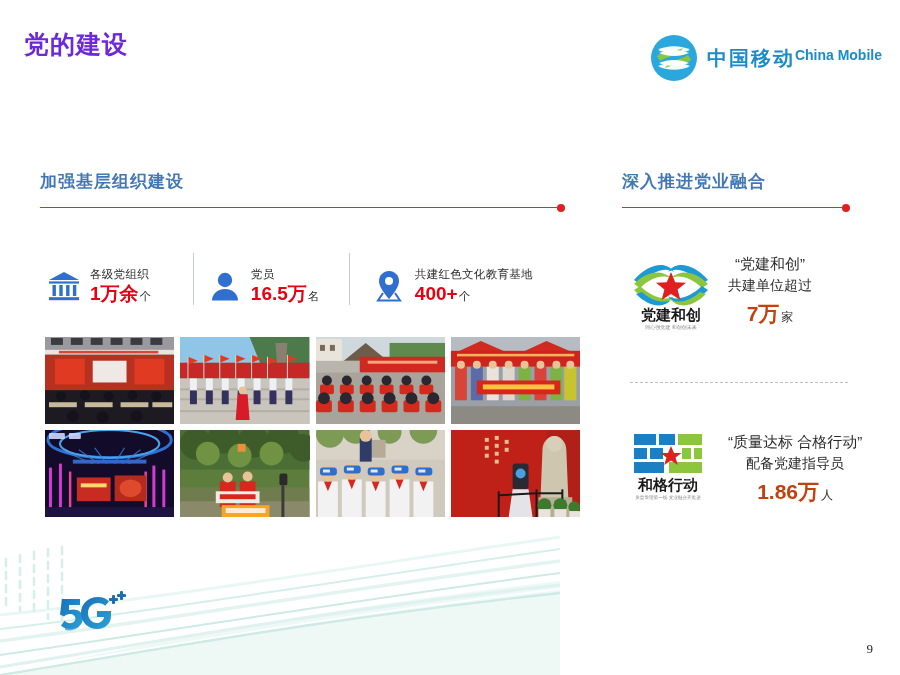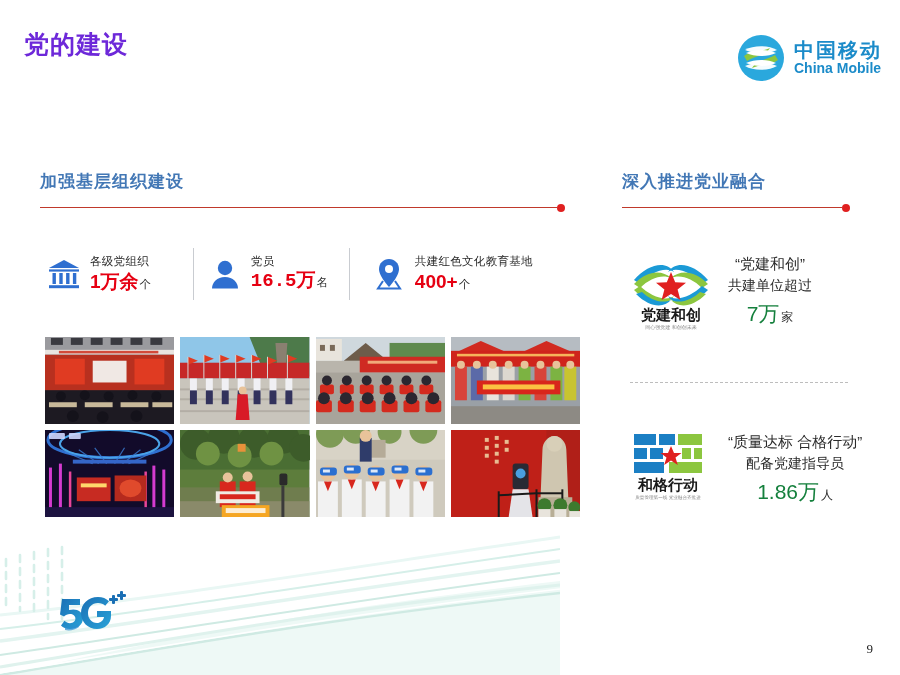--- a/index.html
+++ b/index.html
@@ -15,21 +15,21 @@
   .page-title{
     position:absolute;left:24px;top:28px;
     font-size:25px;font-weight:bold;color:#6d28d9;
     letter-spacing:1px;
   }
   .brand-logo{
     position:absolute;right:18px;top:34px;
     display:flex;align-items:center;gap:9px;
   }
   .brand-mark{width:48px;height:48px;position:relative;flex:none;}
-  .brand-text{display:flex;flex-direction:column;line-height:1.05;}
+  .brand-text{display:flex;line-height:1.05;}
   .brand-cn{font-size:20px;font-weight:bold;color:#1b8bc9;letter-spacing:2px;}
   .brand-en{font-size:14px;font-weight:bold;color:#1b8bc9;letter-spacing:0px;}
 
   
   .sec{position:absolute;}
   .sec-title{
     font-size:17px;font-weight:bold;color:#4277b5;letter-spacing:1px;
     margin-bottom:10px;
   }
   .sec-rule{position:relative;height:9px;}
@@ -44,25 +44,25 @@
   #sec-left{left:40px;top:170px;width:525px;}
   #sec-left .line{width:517px;}
   #sec-left .dot{left:517px;}
   #sec-right{left:622px;top:170px;width:228px;}
   #sec-right .line{width:220px;}
   #sec-right .dot{left:220px;}
 
   
   .stats{
     position:absolute;left:45px;top:243px;width:535px;height:62px;
-    display:flex;align-items:center;
+    display:flex;align-items:flex-end;
   }
   .stat{display:flex;align-items:center;gap:9px;padding:0 2px;}
   .stat.s1{width:150px;}
-  .stat.s2{width:145px;padding-left:14px;font-family:Liberation Mono, monospace;}
+  .stat.s2{width:145px;padding-left:14px;}
   .stat.s3{width:215px;padding-left:22px;}
   .stat-sep{width:1px;height:52px;background:#c9ccd1;flex:none;}
   .stat-icon{width:34px;height:36px;flex:none;position:relative;}
   .stat-txt{display:flex;flex-direction:column;line-height:1.15;}
   .stat-label{font-size:11.5px;color:#2b2b2b;margin-bottom:2px;letter-spacing:.3px;}
   .stat-val{display:flex;align-items:baseline;}
   .stat-num{font-size:19px;font-weight:bold;color:#e60012;letter-spacing:0px;}
   .stat-unit{font-size:11.5px;color:#2b2b2b;margin-left:1px;}
 
   
@@ -76,21 +76,21 @@
 
   
   .card{position:absolute;display:flex;align-items:center;gap:14px;}
   #card1{left:628px;top:250px;}
   #card2{left:628px;top:428px;}
   .card-logo{width:86px;height:82px;flex:none;position:relative;}
   .card-txt{display:flex;flex-direction:column;align-items:center;line-height:1.5;}
   .card-l1{font-size:15px;color:#2b2b2b;white-space:nowrap;}
   .card-l2{font-size:14px;color:#2b2b2b;white-space:nowrap;}
   .card-l3{display:flex;align-items:baseline;margin-top:2px;}
-  .card-num{font-size:21px;font-weight:normal;color:#15803d;}
+  .card-num{font-size:21px;font-weight:bold;color:#c2410c;}
   .card-unit{font-size:12px;color:#2b2b2b;margin-left:2px;}
   .card-div{
     position:absolute;left:630px;top:382px;width:218px;height:0;
     border-top:1px dashed #bdbdbd;
   }
 
   
   .deco{position:absolute;left:0;bottom:0;width:560px;height:160px;}
   .fiveg{position:absolute;left:52px;bottom:38px;width:78px;height:48px;}
   .pagenum{

